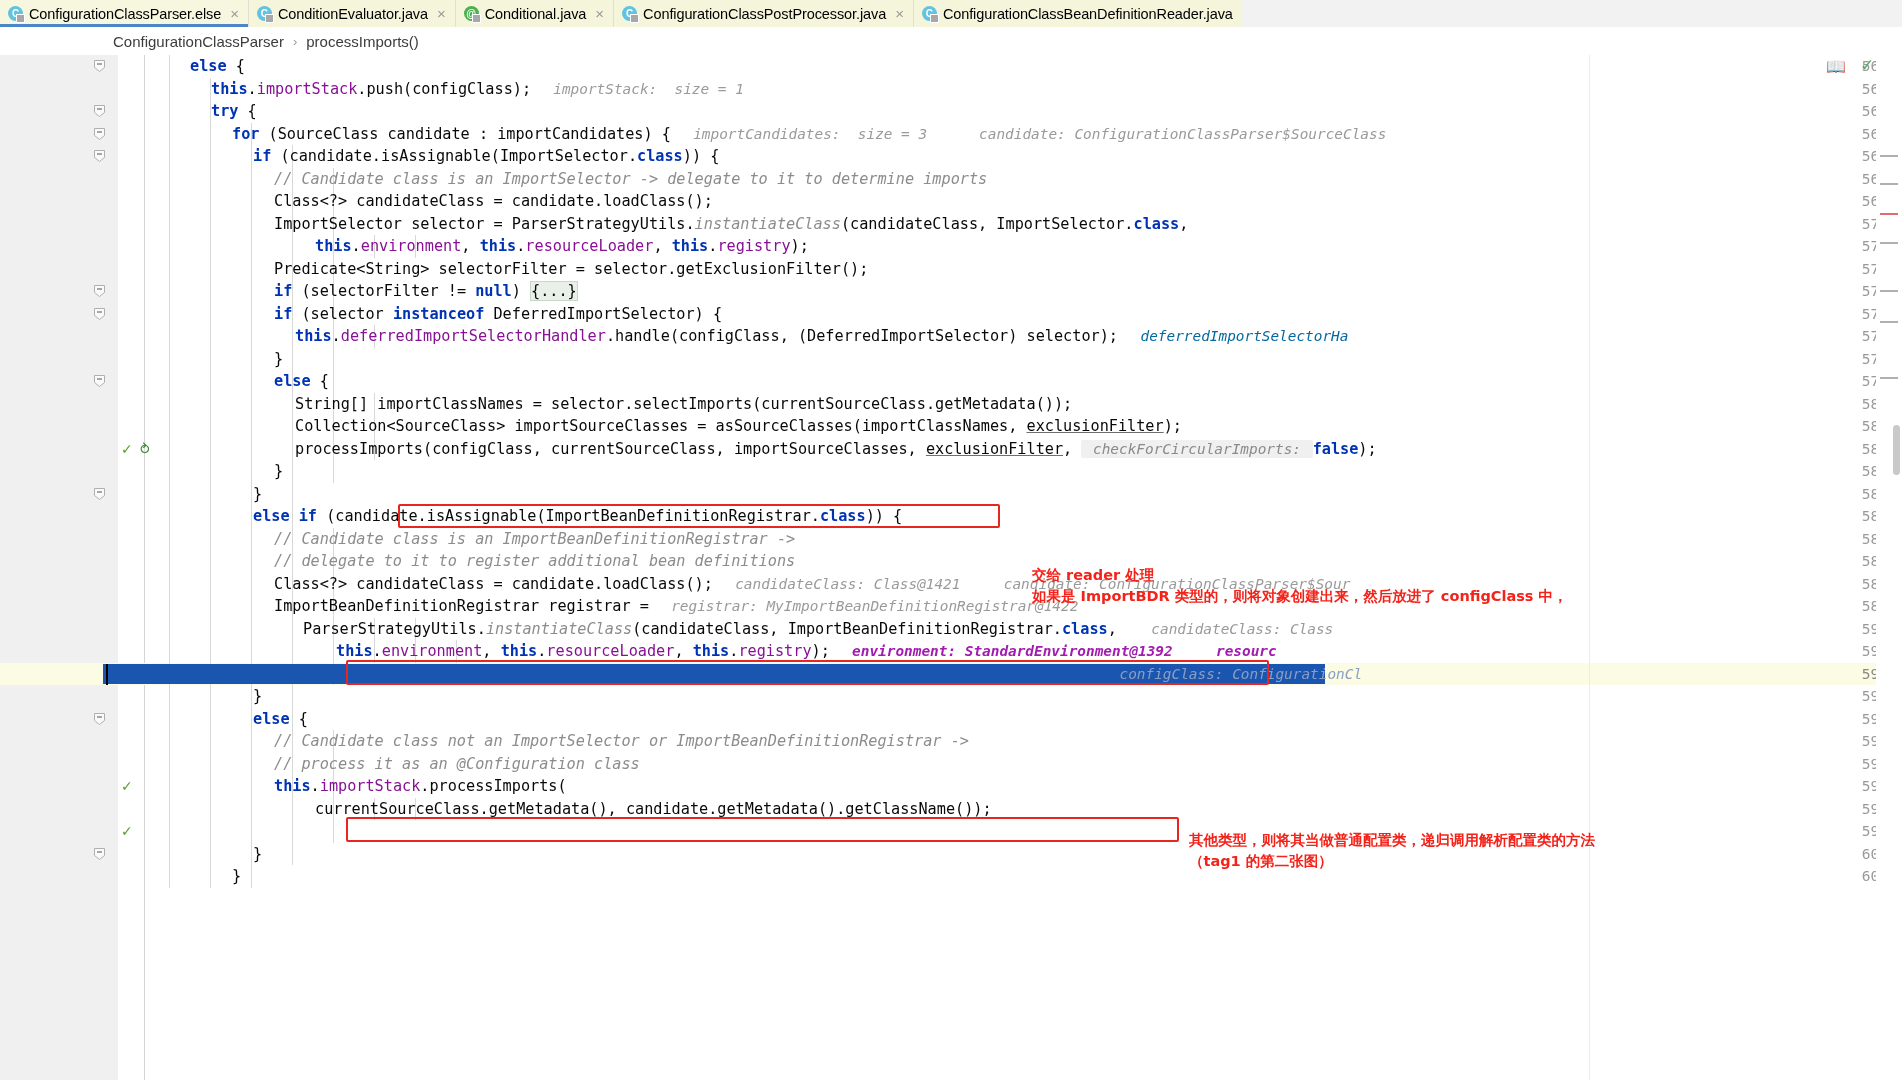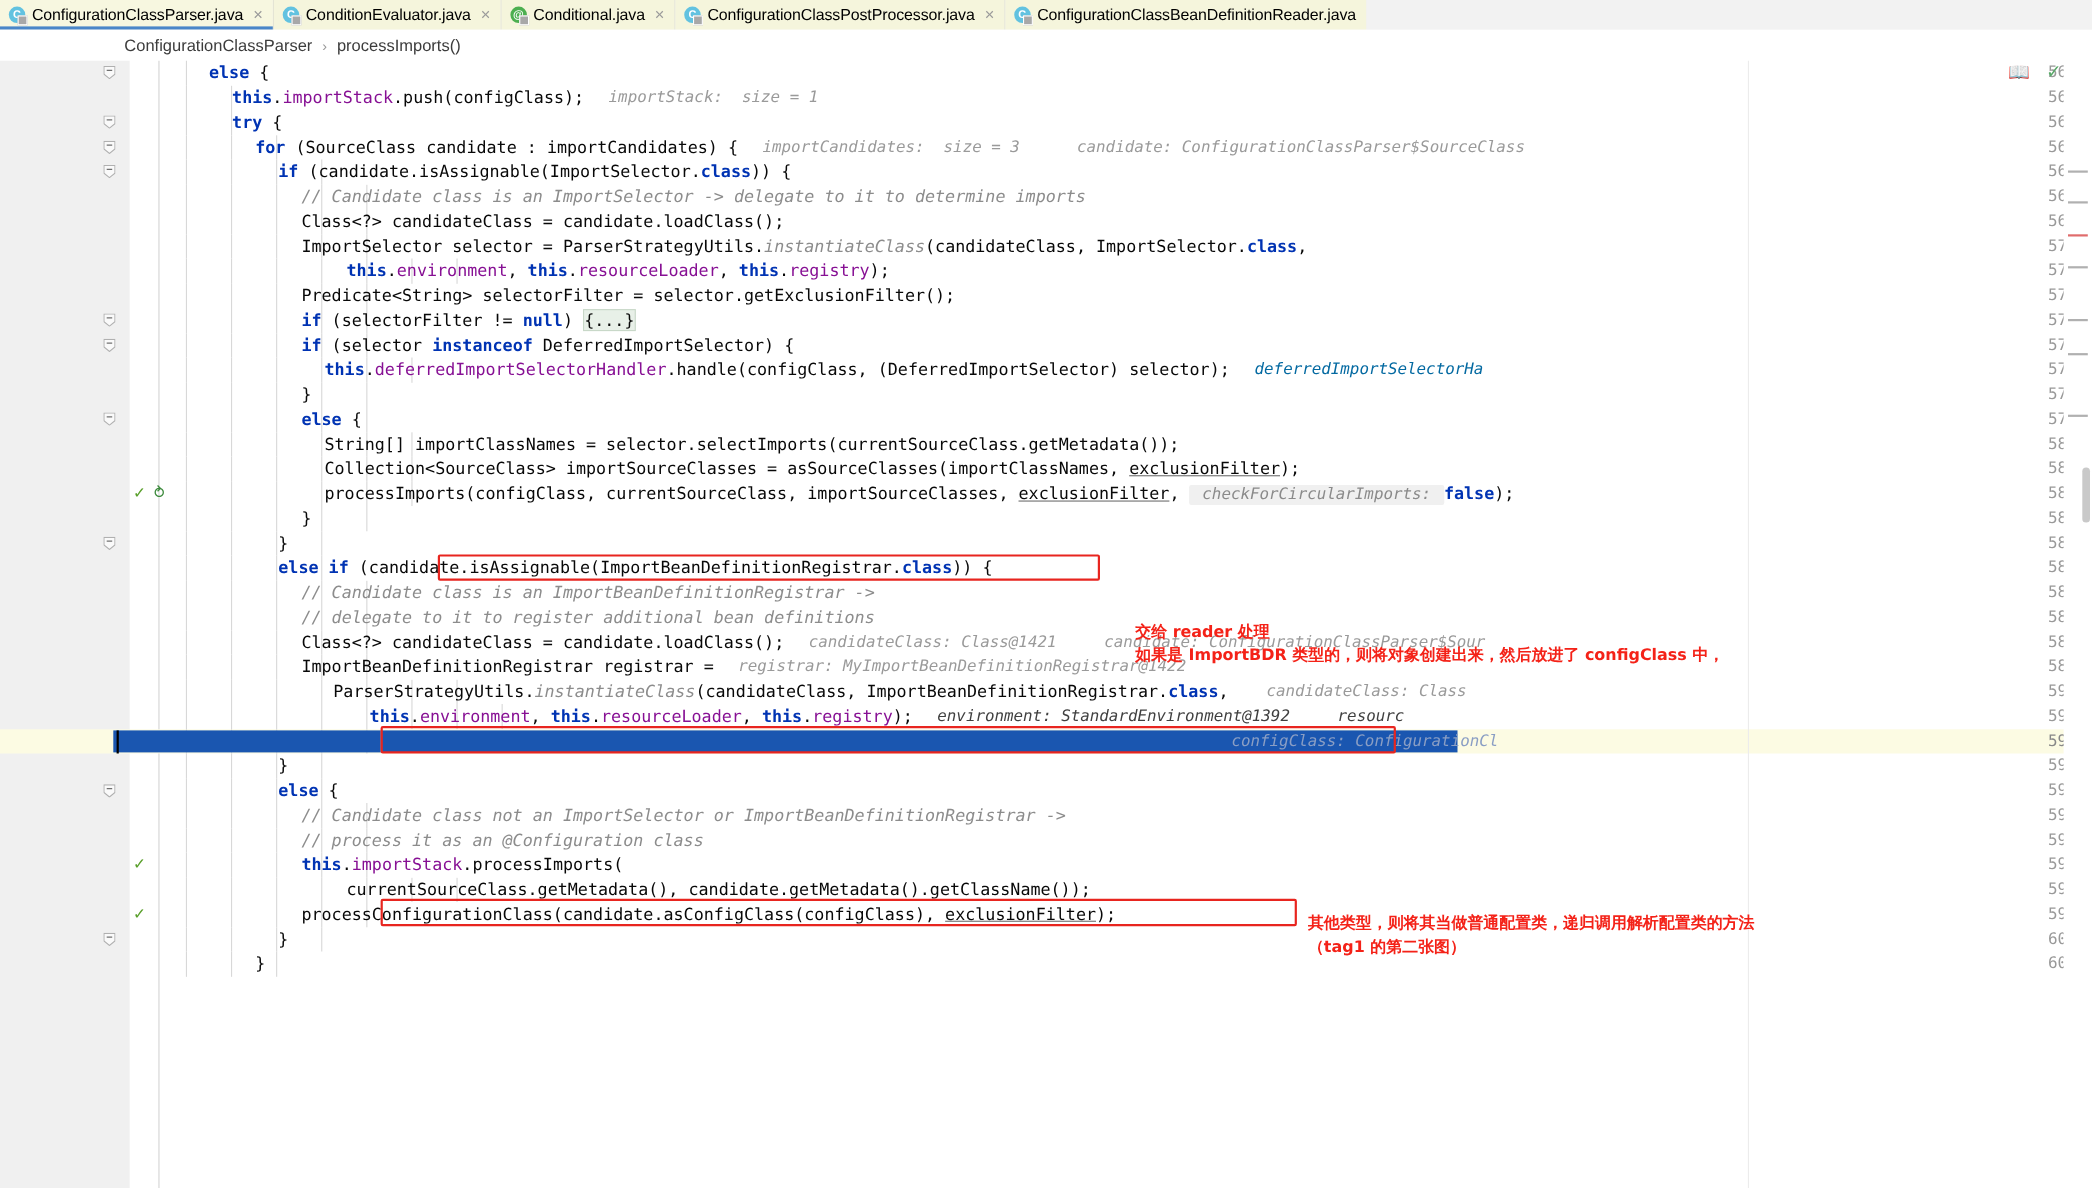--- a/index.html
+++ b/index.html
@@ -182,21 +182,21 @@
   .rmargin {
     position:absolute; top:0; width:1px; height:1025px; background:#ececec;
   }
 </style>
 </head>
 <body>
 
 <div id="tabbar">
   <div class="tab active">
     <span class="ficon cls">C</span>
-    <span class="tab-label">ConfigurationClassParser.java</span>
+    <span class="tab-label">ConfigurationClassParser.else</span>
     <span class="tab-close">×</span>
   </div>
   <div class="tab-sep"></div>
   <div class="tab">
     <span class="ficon cls">C</span>
     <span class="tab-label">ConditionEvaluator.java</span>
     <span class="tab-close">×</span>
   </div>
   <div class="tab-sep"></div>
   <div class="tab">
@@ -517,21 +517,21 @@
         <div class="lnum">591</div>
         <div class="iguide" style="left: 169px;"></div>
         <div class="iguide" style="left: 210px;"></div>
         <div class="iguide" style="left: 251px;"></div>
         <div class="iguide" style="left: 292px;"></div>
         <div class="iguide" style="left: 333px;"></div>
         <div class="iguide" style="left: 374px;"></div>
         <div class="iguide" style="left: 415px;"></div>
         <div class="iguide" style="left: 456px;"></div>
         <div class="code" style="left: 336px;"><span class="kw">this</span><span>.</span><span class="fld">environment</span><span>, </span><span class="kw">this</span><span>.</span><span class="fld">resourceLoader</span><span>, </span><span class="kw">this</span><span>.</span><span class="fld">registry</span><span>);</span></div>
-        <div class="code hint" style="left: 852.1px; color: #404040; z-index: 4;">environment: StandardEnvironment@1392     resourc</div>
+        <div class="code hint" style="left: 852.1px; color: #a21caf; z-index: 4; font-weight: bold;">environment: StandardEnvironment@1392     resourc</div>
       </div>
       <div class="row exec" style="top: 607.5px;">
         <div class="lnum hl">592</div>
         <div class="iguide" style="left: 169px;"></div>
         <div class="iguide" style="left: 210px;"></div>
         <div class="iguide" style="left: 251px;"></div>
         <div class="iguide" style="left: 292px;"></div>
         <div class="iguide" style="left: 333px;"></div>
         <div class="exec-sel" style="left: 103px; width: 243px;"></div>
         <div class="exec-sel" style="left: 346px; width: 979px; background: rgb(26, 86, 176);"></div>
@@ -600,21 +600,20 @@
         <div class="code" style="left: 315px;"><span>currentSourceClass.getMetadata(), candidate.getMetadata().getClassName());</span></div>
       </div>
       <div class="row" style="top: 765px;">
         <div class="lnum">599</div>
         <div class="gicon">✓</div>
         <div class="iguide" style="left: 169px;"></div>
         <div class="iguide" style="left: 210px;"></div>
         <div class="iguide" style="left: 251px;"></div>
         <div class="iguide" style="left: 292px;"></div>
         <div class="iguide" style="left: 333px;"></div>
-        <div class="code" style="left: 274px;"><span>processConfigurationClass(candidate.asConfigClass(configClass), </span><span class="und">exclusionFilter</span><span>);</span></div>
       </div>
       <div class="row" style="top: 787.5px;">
         <div class="lnum">600</div>
         <div class="fold">
           <svg width="11" height="12" viewBox="0 0 11 12">
             <path d="M0.5 0.5 H10.5 V7.5 L5.5 11.5 L0.5 7.5 Z" fill="#fafafa" stroke="#b0b0b0"></path>
             <line x1="3" y1="4" x2="8" y2="4" stroke="#707070" stroke-width="1.2"></line>
           </svg>
         </div>
         <div class="iguide" style="left: 169px;"></div>

